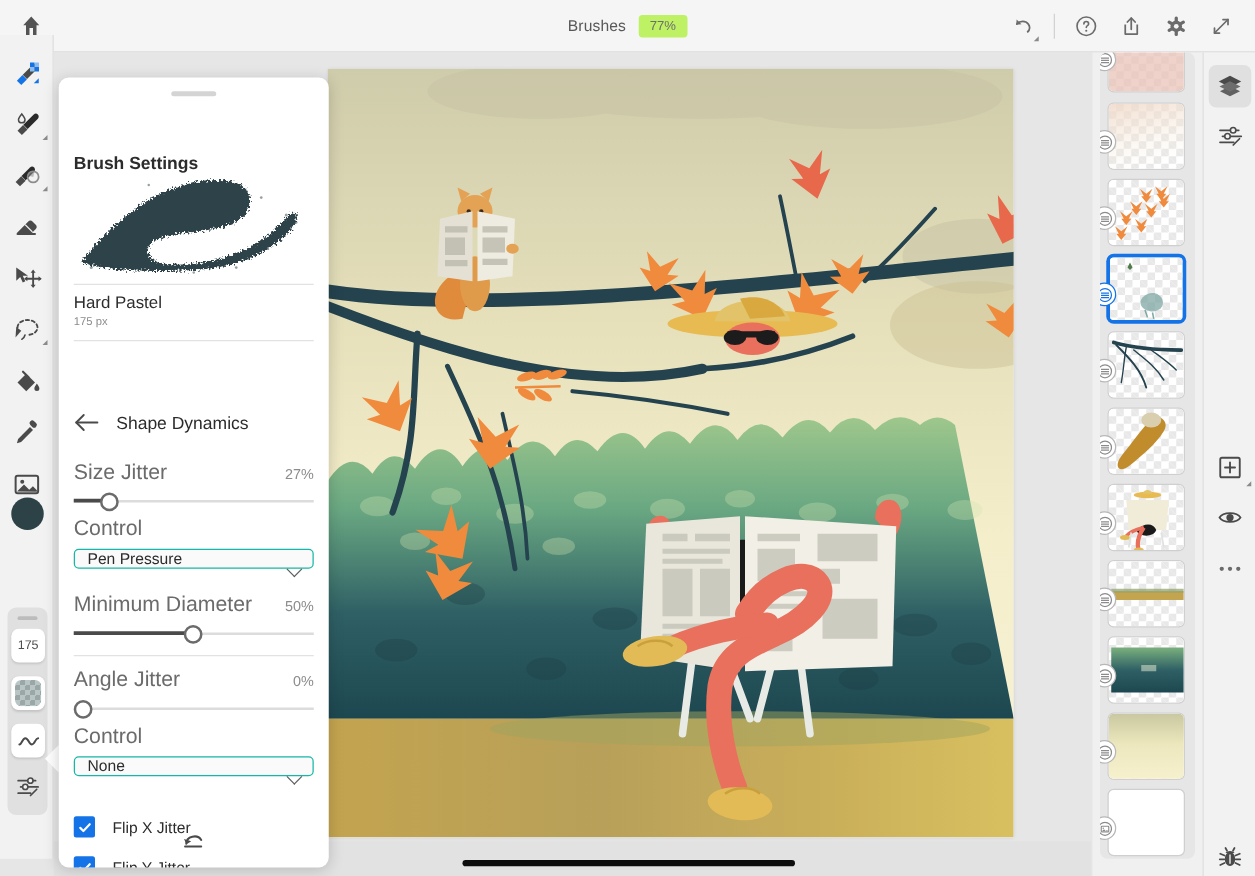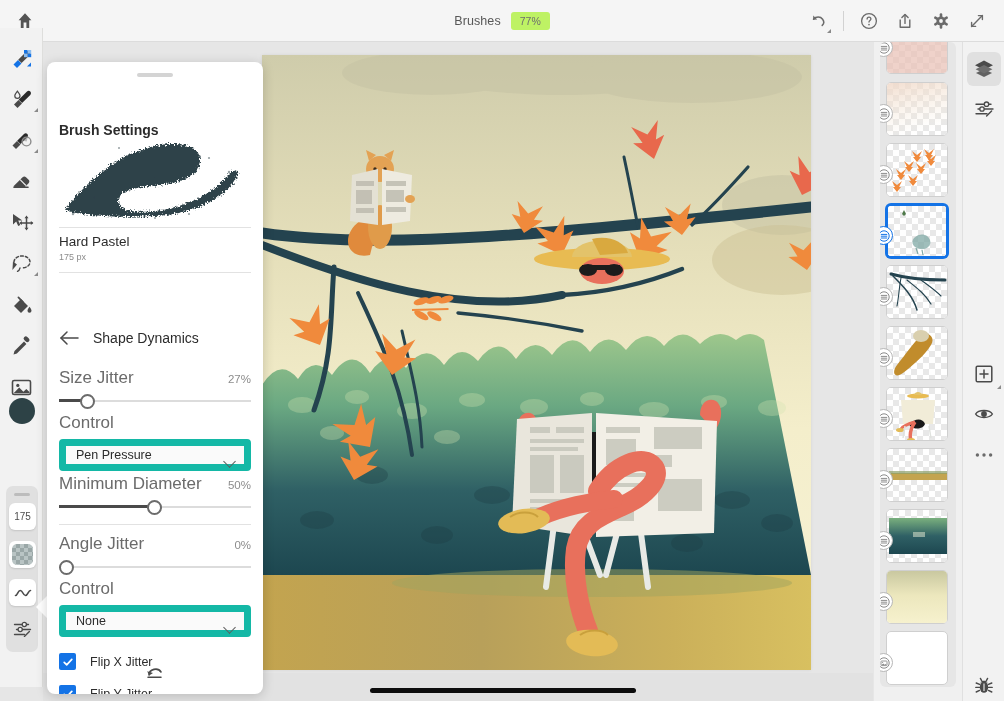--- a/index.html
+++ b/index.html
@@ -108,21 +108,21 @@
   .bp-section { font-size: 14px; color: #2c2c2c; }
   .row-label { display:flex; justify-content: space-between; align-items: baseline; }
   .lbl { font-size: 17px; color: #6b6b6b; }
   .val { font-size: 11.5px; color: #8c8c8c; }
   .slider { position: relative; height: 18px; margin-top: 4px; }
   .track { position: absolute; left: 0; right: 0; top: 8px; height: 2px; background: #dcdcdc; }
   .fill { position: absolute; left: 0; top: 7px; height: 3px; background: #4a4a4a; }
   .knob { position: absolute; top: 2px; width: 15px; height: 15px; border-radius: 50%;
     background: #fff; border: 2px solid #6b6b6b; }
   .selectbox {
-    position: relative; height: 32px; border: 7px solid #14b8a6; border-radius: 4px;
+    position: relative; height: 16px; border: 1px solid #14b8a6; border-radius: 4px;
     background: #fafafa; display: flex; align-items: center; padding: 0 10px;
     font-size: 12.5px; color: #2c2c2c;
   }
   .chev { position: absolute; right: 10px; top: 11px; width: 9px; height: 9px;
     border-right: 1.8px solid #5c5c5c; border-bottom: 1.8px solid #5c5c5c;
     transform: rotate(45deg); }
   .cbrow { display: flex; align-items: center; gap: 14px; }
   .cb { width: 17px; height: 17px; border-radius: 2px; background: #1473e6;
     display: flex; align-items: center; justify-content: center; }
   .cb svg { display: block; }

